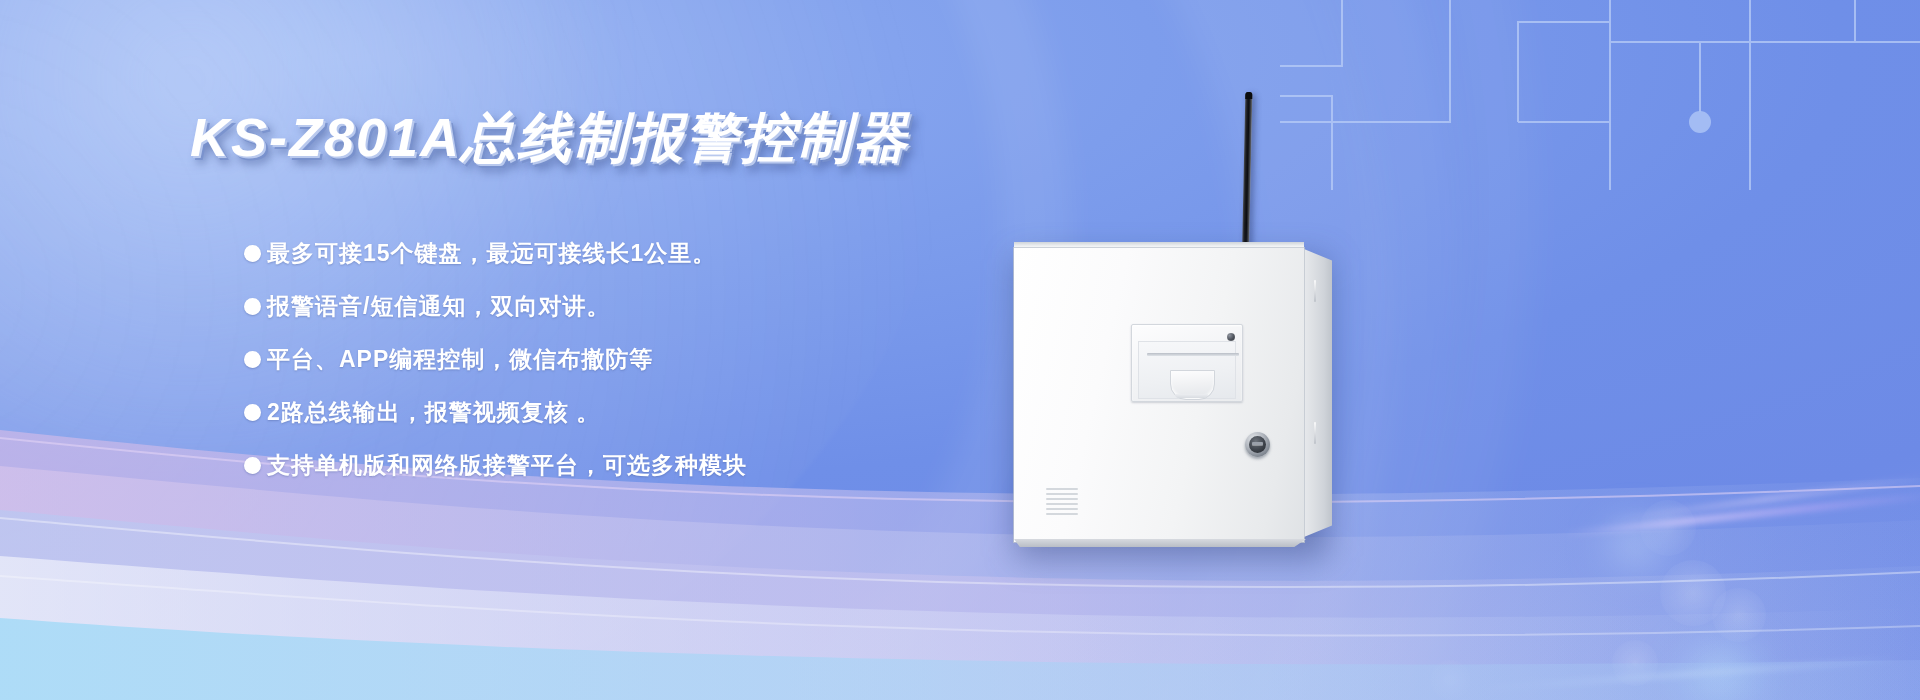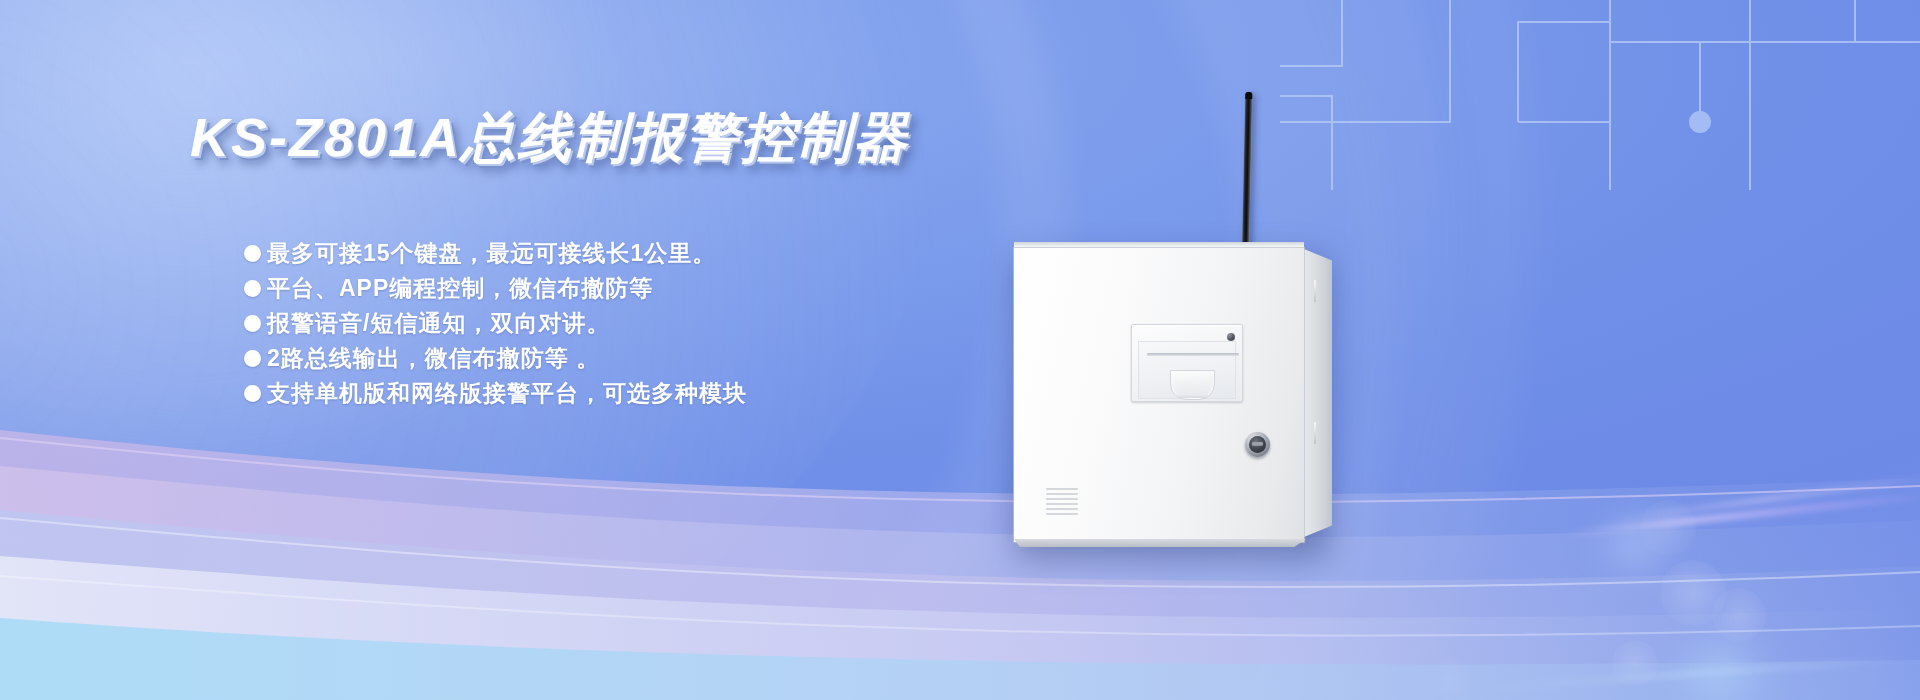--- a/index.html
+++ b/index.html
@@ -77,21 +77,21 @@
     text-shadow:
        2px 2px 0 #b9c9ee,
        4px 4px 0 rgba(120,145,205,.85),
        6px 7px 10px rgba(50,70,130,.55);
     margin-top: 34px;
   }
 
   
   #features{
     position:absolute;left:244px;top:238px;
-    display:flex;flex-direction:column;gap:4px;
+    display:flex;flex-direction:column;gap:22px;
   }
   .feature{
     display:flex;align-items:center;
     color:#ffffff;
     font-size:23px;
     font-weight:bold;
     letter-spacing:1px;
     white-space:nowrap;
     text-shadow:0 1px 2px rgba(60,80,140,.35);
   }
@@ -297,31 +297,31 @@
 
   <div id="features">
 
     <div class="feature">
       <span class="bullet"></span>
       <span>最多可接15个键盘，最远可接线长1公里。</span>
     </div>
 
     <div class="feature">
       <span class="bullet"></span>
+      <span>报警语音/短信通知，双向对讲。</span>
+    </div>
+
+    <div class="feature">
+      <span class="bullet"></span>
       <span>平台、APP编程控制，微信布撤防等</span>
     </div>
 
     <div class="feature">
       <span class="bullet"></span>
-      <span>报警语音/短信通知，双向对讲。</span>
-    </div>
-
-    <div class="feature">
-      <span class="bullet"></span>
-      <span>2路总线输出，微信布撤防等  。</span>
+      <span>2路总线输出，报警视频复核  。</span>
     </div>
 
     <div class="feature">
       <span class="bullet"></span>
       <span>支持单机版和网络版接警平台，可选多种模块</span>
     </div>
 
   </div>
 
   <div id="device">

